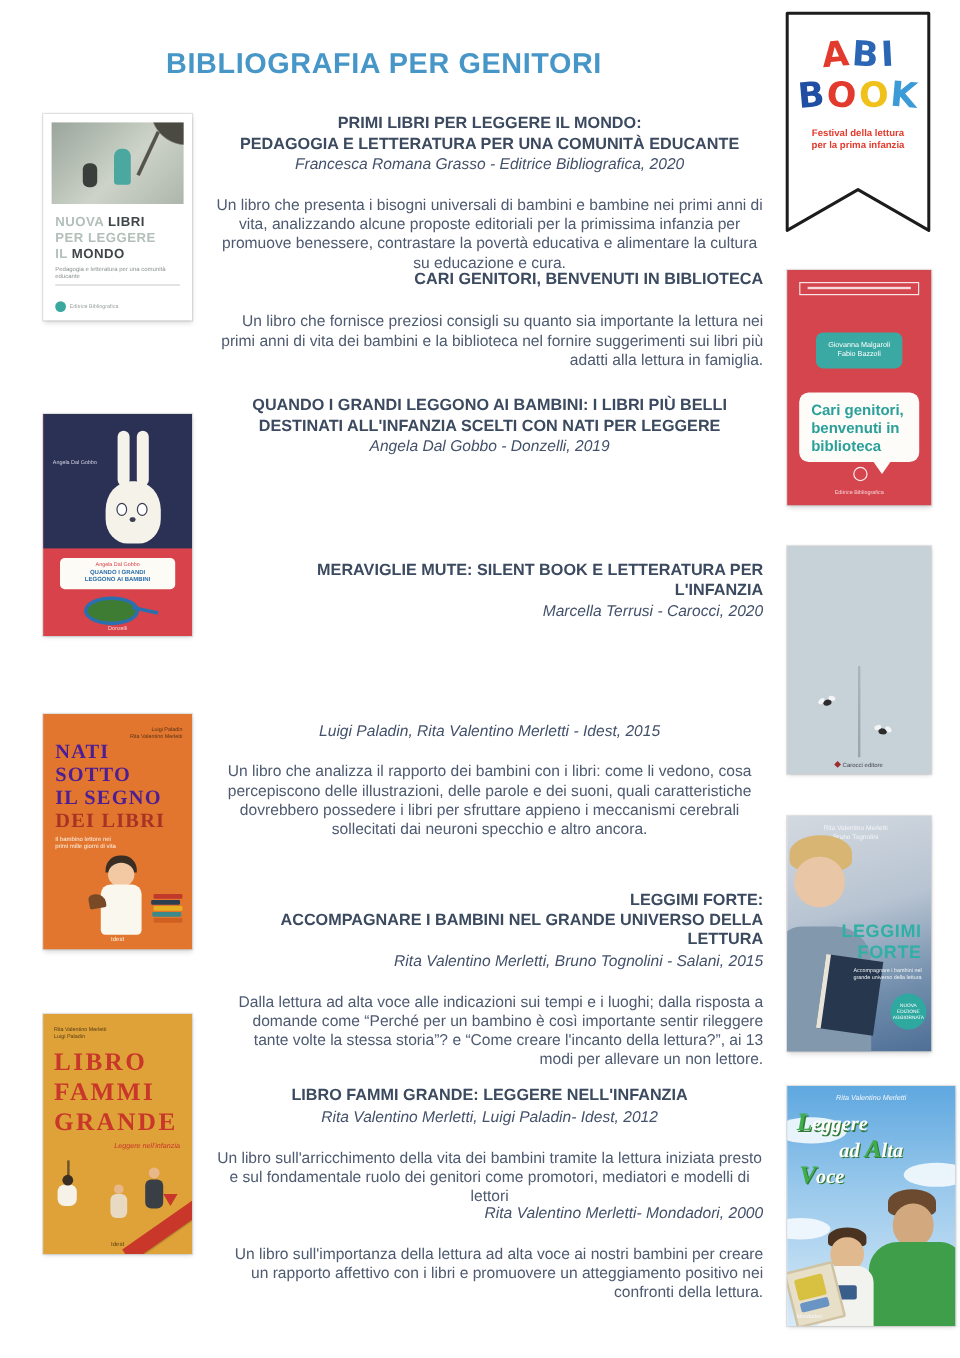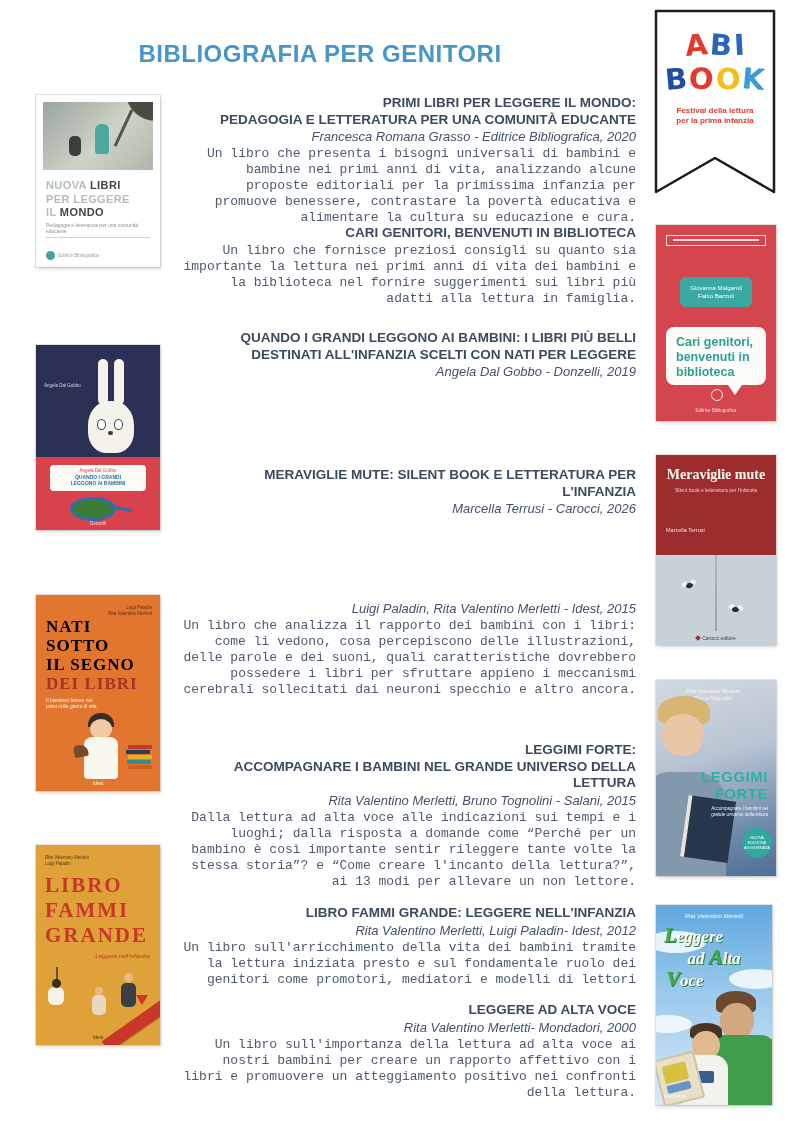--- a/index.html
+++ b/index.html
@@ -8,24 +8,24 @@
     font-family:"Liberation Sans", sans-serif;overflow:hidden;
   }
   
   .page-title{
     position:absolute;top:40px;left:0;width:640px;text-align:center;
     font-size:24px;font-weight:bold;letter-spacing:0.5px;color:#4796c8;
   }
   
   .entry{position:absolute;left:180px;width:456px;color:#4e5a70;font-size:13px;line-height:16px;}
   .entry.right{text-align:right;}
-  .entry.left{text-align:right;}
+  .entry.left{text-align:center;}
   .entry-title{font-weight:bold;color:#3c4a60;white-space:pre-line;font-size:13.5px;line-height:16.5px;}
   .entry-author{font-style:italic;color:#44516a;margin-top:1px;}
-  .entry-desc{margin-top:1px;font-family:Liberation Mono, monospace;}
+  .entry-desc{margin-top:18px;}
   
   .logo{position:absolute;left:653px;top:8px;width:124px;height:188px;}
   .logo svg{position:absolute;left:0;top:0;}
   .logo-content{position:absolute;top:20px;left:0;right:0;text-align:center;}
   .logo-row{height:34px;line-height:34px;}
   .logo-letter{display:inline-block;font-weight:800;font-size:29px;margin:0 1px;font-family:"DejaVu Sans",sans-serif;}
   .logo-letter:nth-child(1){transform:rotate(-5deg);}
   .logo-letter:nth-child(2){transform:rotate(4deg);}
   .logo-letter:nth-child(3){transform:rotate(-3deg);}
   .logo-letter:nth-child(4){transform:rotate(5deg);}
@@ -61,21 +61,21 @@
   .c2-box{position:absolute;top:120px;left:14px;width:96px;height:26px;background:#fdfbf5;border-radius:4px;text-align:center;padding-top:3px;box-sizing:border-box;}
   .c2-box .a{color:#d8434b;font-size:4.5px;line-height:5.5px;}
   .c2-box .t{color:#2b6fae;font-size:5px;line-height:6px;font-weight:bold;}
   .c2-pan{position:absolute;top:152px;left:34px;width:40px;height:18px;background:#3e7c33;border:3px solid #2b6fae;border-radius:50%;}
   .c2-handle{position:absolute;top:162px;left:74px;width:22px;height:3px;background:#2b6fae;transform:rotate(12deg);}
   .c2-pub{position:absolute;bottom:4px;left:0;right:0;text-align:center;color:#f7d9da;font-size:4.5px;}
   
   .l3{left:36px;top:595px;width:124px;height:196px;background:#e2762f;}
   .c3-auth{position:absolute;top:10px;right:8px;text-align:right;color:#5a3416;font-size:4.5px;line-height:5.5px;}
   .c3-title{position:absolute;top:22px;left:10px;font-family:"Liberation Serif",serif;font-weight:bold;font-size:17px;line-height:19px;letter-spacing:1px;}
-  .c3-title .navy{color:#000000;}
+  .c3-title .navy{color:#4c1d95;}
   .c3-title .red{color:#a93226;}
   .c3-sub{position:absolute;top:102px;left:10px;color:#fdf3e6;font-size:5px;line-height:6px;}
   .c3-boy-hair{position:absolute;top:118px;left:52px;width:26px;height:14px;background:#3a2d22;border-radius:12px 12px 0 0;}
   .c3-boy-head{position:absolute;top:124px;left:54px;width:22px;height:20px;background:#f3c9a4;border-radius:50%;}
   .c3-boy-body{position:absolute;top:142px;left:48px;width:34px;height:42px;background:#faf7ef;border-radius:8px 8px 4px 4px;}
   .c3-toy{position:absolute;top:150px;left:38px;width:14px;height:12px;background:#7a4a26;border-radius:4px 8px 2px 2px;transform:rotate(-10deg);}
   .c3-book{position:absolute;left:92px;height:4px;width:24px;border-radius:1px;}
   .c3-book.b1{top:150px;background:#c0392b;}
   .c3-book.b2{top:155px;background:#2c3e50;left:90px;}
   .c3-book.b3{top:160px;background:#e8b020;}
@@ -124,21 +124,21 @@
   .r3{left:656px;top:680px;width:120px;height:196px;background:linear-gradient(165deg,#d3d9e0 0%,#b8c4d2 40%,#6f8cab 75%,#4f6f96 100%);}
   .r3-auth{position:absolute;top:8px;left:0;right:6px;text-align:center;color:#f4f6f8;font-size:5.5px;line-height:7px;}
   .r3-hair{position:absolute;top:16px;left:2px;width:52px;height:30px;background:#d8b572;border-radius:50% 50% 30% 30%;}
   .r3-face{position:absolute;top:34px;left:6px;width:42px;height:42px;background:#e9c6a6;border-radius:48%;}
   .r3-body{position:absolute;top:92px;left:-8px;width:78px;height:110px;background:#8298ad;border-radius:20px 30px 0 0;}
   .r3-book{position:absolute;top:118px;left:28px;width:44px;height:62px;background:#27374e;transform:rotate(8deg);border-left:4px solid #e8e4da;}
   .r3-title{position:absolute;top:88px;right:8px;text-align:right;color:#2fb0a5;font-weight:800;font-size:15px;line-height:17px;letter-spacing:0.5px;}
   .r3-sub{position:absolute;top:126px;right:8px;text-align:right;color:#eef2f5;font-size:4.5px;line-height:5.5px;}
   .r3-badge{position:absolute;top:148px;right:4px;width:30px;height:30px;background:#2fa8a0;border-radius:50%;color:#ffffff;font-size:4px;line-height:5px;text-align:center;padding-top:7px;box-sizing:border-box;}
   
-  .r4{left:656px;top:905px;width:116px;height:200px;background:linear-gradient(180deg,#5fa8e0,#9ccaec 45%,#d8eaf8);}
+  .r4{left:656px;top:905px;width:140px;height:200px;background:linear-gradient(180deg,#5fa8e0,#9ccaec 45%,#d8eaf8);}
   .r4-cloud{position:absolute;background:#f4f9fd;border-radius:50%;opacity:0.9;}
   .r4-cloud.c1{top:26px;left:-10px;width:60px;height:22px;}
   .r4-cloud.c2{top:64px;right:-12px;width:55px;height:20px;}
   .r4-cloud.c3{top:110px;left:-14px;width:50px;height:18px;}
   .r4-auth{position:absolute;top:8px;left:0;right:0;text-align:center;color:#f2f7fb;font-size:6px;font-style:italic;}
   .r4-title{position:absolute;top:20px;left:8px;right:8px;font-family:"Liberation Serif",serif;font-style:italic;font-weight:bold;color:#fdfdfb;text-shadow:1px 1px 0 #2f7a35;font-size:17px;line-height:20px;}
   .r4-title .t2{text-align:center;display:block;}
   .r4-title .t3{margin-left:2px;}
   .r4-title .cap{color:#3fae4a;font-size:21px;}
   .r4-man-hair{position:absolute;top:86px;right:16px;width:40px;height:22px;background:#6b4a2f;border-radius:50% 50% 20% 20%;}
@@ -189,21 +189,21 @@
 
     <div class="entry left" style="top: 330px;">
       <div class="entry-title">QUANDO I GRANDI LEGGONO AI BAMBINI: I LIBRI PIÙ BELLI
 DESTINATI ALL'INFANZIA SCELTI CON NATI PER LEGGERE</div>
       <div class="entry-author">Angela Dal Gobbo - Donzelli, 2019</div>
     </div>
 
     <div class="entry right" style="top: 467px;">
       <div class="entry-title">MERAVIGLIE MUTE: SILENT BOOK E LETTERATURA PER
 L'INFANZIA</div>
-      <div class="entry-author">Marcella Terrusi - Carocci, 2026</div>
+      <div class="entry-author">Marcella Terrusi - Carocci, 2020</div>
     </div>
 
     <div class="entry left" style="top: 600px;">
       <div class="entry-author">Luigi Paladin, Rita Valentino Merletti - Idest, 2015</div>
       <div class="entry-desc">Un libro che analizza il rapporto dei bambini con i libri: come li vedono, cosa percepiscono delle illustrazioni, delle parole e dei suoni, quali caratteristiche dovrebbero possedere i libri per sfruttare appieno i meccanismi cerebrali sollecitati dai neuroni specchio e altro ancora.</div>
     </div>
 
     <div class="entry right" style="top: 742px;">
       <div class="entry-title">LEGGIMI FORTE:
 ACCOMPAGNARE I BAMBINI NEL GRANDE UNIVERSO DELLA
@@ -212,21 +212,20 @@
       <div class="entry-desc">Dalla lettura ad alta voce alle indicazioni sui tempi e i luoghi; dalla risposta a domande come “Perché per un bambino è così importante sentir rileggere tante volte la stessa storia”? e “Come creare l'incanto della lettura?”, ai 13 modi per allevare un non lettore.</div>
     </div>
 
     <div class="entry left" style="top: 905px;">
       <div class="entry-title">LIBRO FAMMI GRANDE: LEGGERE NELL'INFANZIA</div>
       <div class="entry-author">Rita Valentino Merletti, Luigi Paladin- Idest, 2012</div>
       <div class="entry-desc">Un libro sull'arricchimento della vita dei bambini tramite la lettura iniziata presto e sul fondamentale ruolo dei genitori come promotori, mediatori e modelli di lettori</div>
     </div>
 
     <div class="entry right" style="top: 1002px;">
-      <div class="entry-title">LEGGERE AD ALTA VOCE</div>
       <div class="entry-author">Rita Valentino Merletti-  Mondadori, 2000</div>
       <div class="entry-desc">Un libro sull'importanza della lettura ad alta voce ai nostri bambini per creare un rapporto affettivo con i libri e promuovere un atteggiamento positivo nei confronti della lettura.</div>
     </div>
   </div>
 
   <div class="cover l1">
     <div class="c1-photo">
       <div class="c1-branch"></div>
       <div class="c1-branch2"></div>
       <div class="c1-figure"></div>
@@ -324,25 +323,20 @@
       <div>Giovanna Malgaroli</div>
       <div>Fabio Bazzoli</div>
     </div>
     <div class="r1-bubble-main">Cari genitori, benvenuti in biblioteca</div>
     <div class="r1-tail"></div>
     <div class="r1-logo"></div>
     <div class="r1-pub">Editrice Bibliografica</div>
   </div>
 
   <div class="cover r2">
-    <div class="r2-top">
-      <div class="r2-title">Meraviglie mute</div>
-      <div class="r2-sub">Silent book e letteratura per l'infanzia</div>
-      <div class="r2-auth">Marcella Terrusi</div>
-    </div>
     <div class="r2-gutter"></div>
     <div class="r2-fly f1"></div>
     <div class="r2-fly f2"></div>
     <div class="r2-pub">
       <span class="r2-diamond"></span><span>Carocci editore</span>
     </div>
   </div>
 
   <div class="cover r3">
     <div class="r3-auth">

